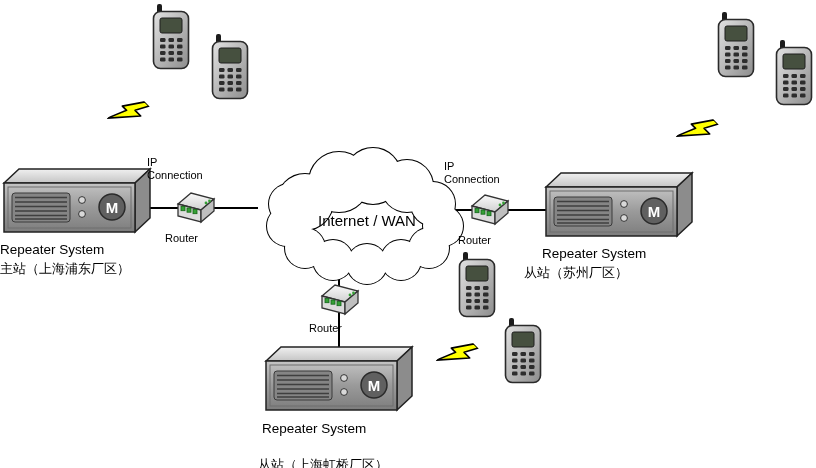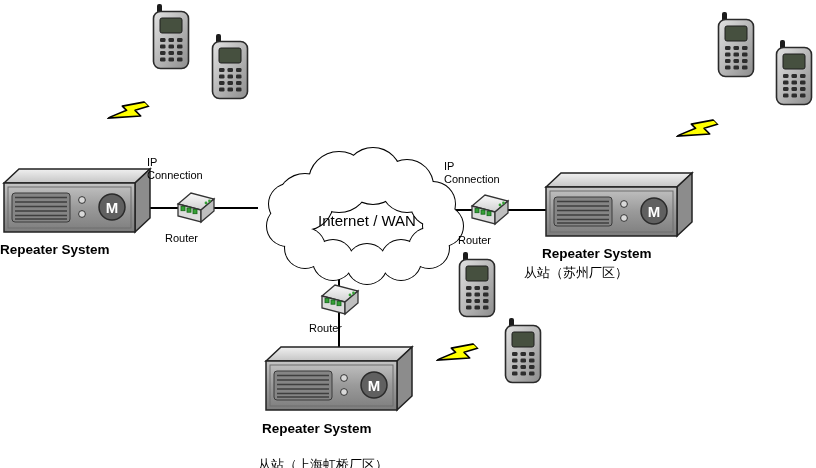--- a/index.html
+++ b/index.html
@@ -4,21 +4,21 @@
 <style>
   html,body { margin:0; padding:0; background:#fff; }
   .canvas {
     position:relative; width:816px; height:468px; background:#ffffff;
     font-family:"Liberation Sans", sans-serif; overflow:hidden;
   }
   .line { position:absolute; background:#000; z-index:1; }
   .node { position:absolute; z-index:2; }
   .lbl  { position:absolute; z-index:3; color:#000; text-align:left; }
   .small { font-size:11px; line-height:1.2; }
-  .title { font-size:13.5px; font-weight:bold; }
+  .title { font-size:13.5px; font-weight:normal; }
   .sub   { font-size:13px; }
   .bolt  { transform:rotate(45deg); }
 </style>
 </head>
 <body>
 
 <div class="canvas">
 
   <svg width="0" height="0" style="position:absolute">
     <defs>
@@ -100,20 +100,21 @@
         <line x1="13" y1="49.5" x2="65" y2="49.5"></line>
           <line x1="13" y1="53" x2="65" y2="53"></line>
       </g>
       <circle cx="80" cy="34" r="3.4" fill="#d8d8d8" stroke="#333"></circle>
       <circle cx="80" cy="48" r="3.4" fill="#d8d8d8" stroke="#333"></circle>
       <circle cx="110" cy="41" r="13" fill="#606060" stroke="#2b2b2b" stroke-width="1.5"></circle>
       <text x="110" y="46.5" text-anchor="middle" font-size="15" font-weight="bold" fill="#fff">M</text>
     </svg>
   </div>
   <div class="lbl title" style="left:0px; top:242px; width:152px;">Repeater System</div>
+  <div class="lbl sub" style="left:0px; top:260px; width:160px;">主站（上海浦东厂区）</div>
 
   <div class="node" style="left:544px; top:170px;">
     <svg width="150" height="72" viewBox="0 0 150 72">
       <polygon points="2,17 17,3 148,3 133,17" fill="url(#gTop)" stroke="#222" stroke-width="1.5"></polygon>
       <polygon points="133,17 148,3 148,52 133,66" fill="#8c8c8c" stroke="#222" stroke-width="1.5"></polygon>
       <rect x="2" y="17" width="131" height="49" fill="url(#gMetal)" stroke="#222" stroke-width="1.5"></rect>
       <rect x="6" y="21" width="123" height="41" fill="none" stroke="#6e6e6e"></rect>
       <rect x="10" y="27" width="58" height="29" rx="3" fill="#858585" stroke="#3a3a3a"></rect>
       <g stroke="#3f3f3f" stroke-width="1.6">
         <line x1="13" y1="31.5" x2="65" y2="31.5"></line>

